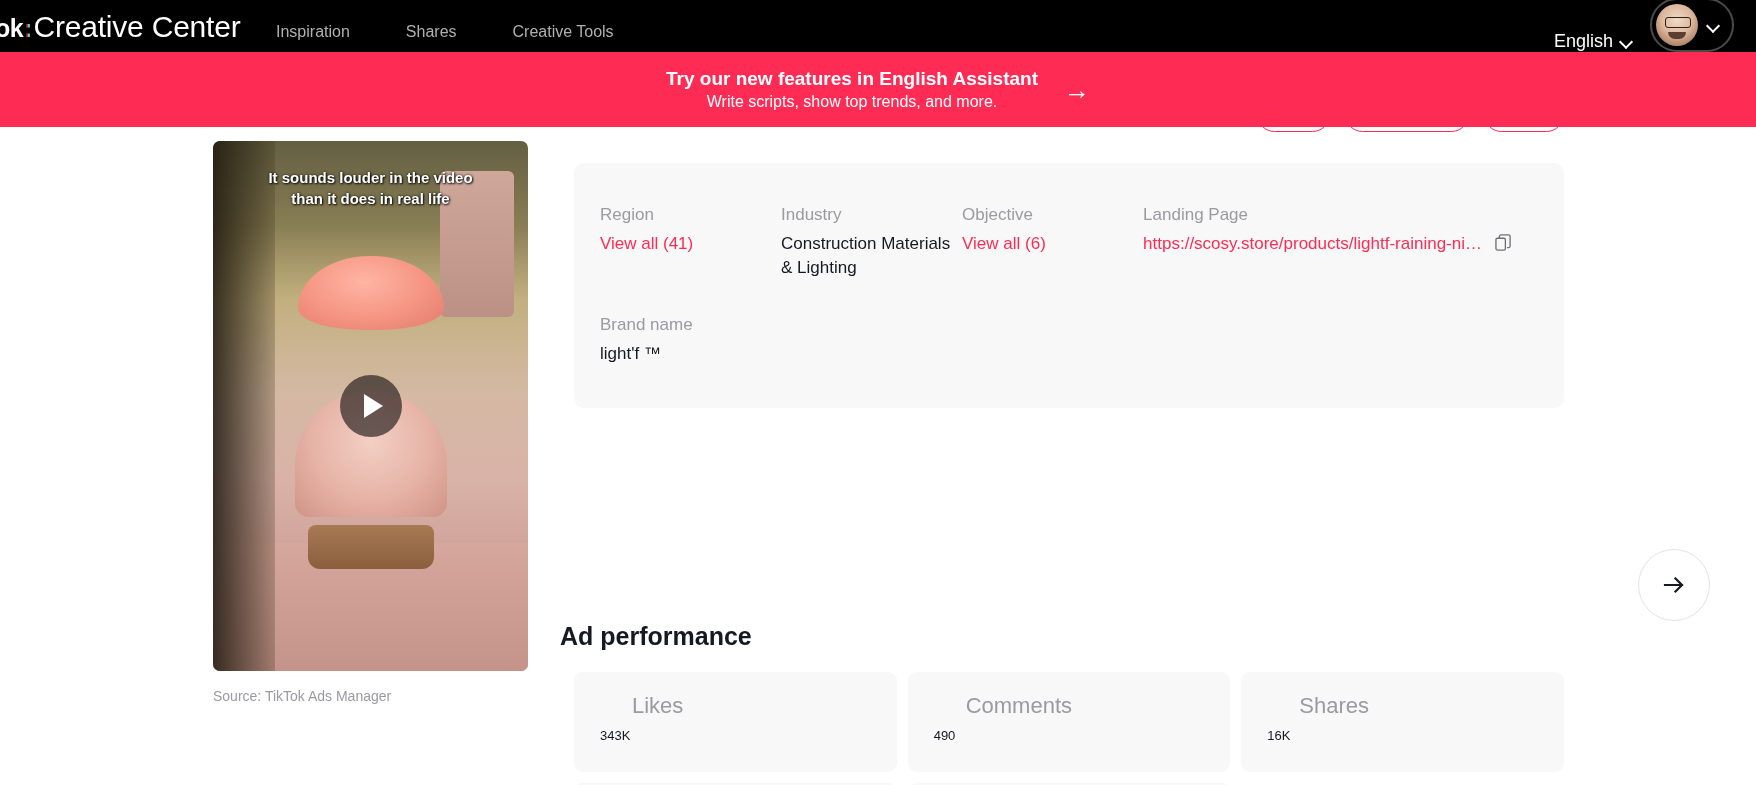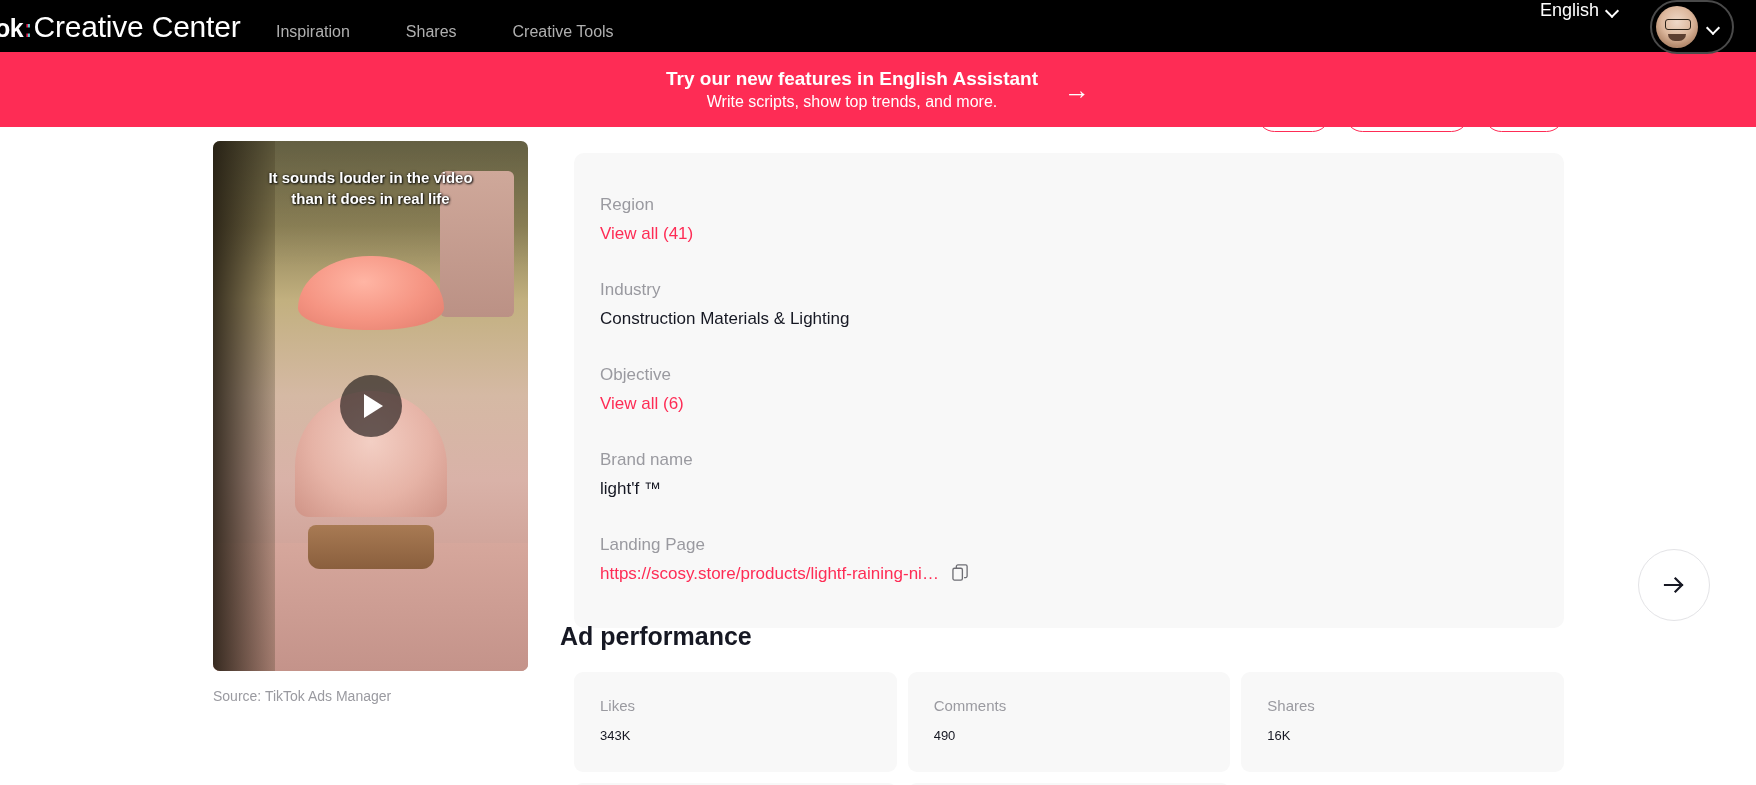--- a/index.html
+++ b/index.html
@@ -39,21 +39,21 @@
   }
   .logo-name {
     font-size: 30px; font-weight: 400; color: #ffffff;
     letter-spacing: -0.2px;
   }
   .nav-links { position: absolute; left: 248px; top: 0; height: 64px; display: flex; align-items: center; gap: 0; }
   .nav-link {
     color: #b0b0b0; font-size: 16px; font-weight: 400;
     padding: 0 28px; cursor: pointer; white-space: nowrap;
   }
-  .nav-right { position: absolute; right: 22px; top: 0; height: 52px; display: flex; align-items: flex-start; gap: 32px; }
+  .nav-right { position: absolute; right: 22px; top: 0; height: 52px; display: flex; align-items: flex-end; gap: 18px; }
   .lang {
     display: flex; align-items: center; gap: 8px;
     color: #ffffff; font-size: 18px; cursor: pointer;
   }
   .chev { display: inline-block; width: 11px; height: 11px; position: relative; }
   .chev::before {
     content: ""; position: absolute; left: 0; top: 1px;
     width: 8px; height: 8px;
     border-right: 2px solid currentColor; border-bottom: 2px solid currentColor;
     transform: rotate(45deg);
@@ -170,25 +170,25 @@
     border-left: 19px solid #ffffff;
     border-top: 12px solid transparent;
     border-bottom: 12px solid transparent;
   }
   .video-source {
     margin-top: 17px; color: #9a9aa0; font-size: 14px;
   }
 
   
   .info-card {
-    position: absolute; left: 574px; top: 26px;
+    position: absolute; left: 574px; top: 36px;
     width: 990px; padding: 40px 52px 42px 26px;
     background: #f8f8f8; border-radius: 10px;
-    display: grid; grid-template-columns: 1fr;
-    row-gap: 33px; column-gap: 0; gap: 32px;
+    display: grid; grid-template-columns: 1fr 1fr 1fr 1fr;
+    row-gap: 33px; column-gap: 0;
   }
   .info-label { color: #9a9aa0; font-size: 17px; line-height: 24px; margin-bottom: 5px; }
   .info-value { color: #161823; font-size: 17px; line-height: 24px; }
   .info-link { color: #fe2c55; font-size: 17px; line-height: 24px; cursor: pointer; display: inline-block; }
   .url-row { display: flex; align-items: center; gap: 13px; }
   .url-text {
     color: #fe2c55; font-size: 17px; line-height: 24px; cursor: pointer;
     max-width: 345px; overflow: hidden; text-overflow: ellipsis; white-space: nowrap;
   }
   .copy-icon { flex: none; cursor: pointer; }
@@ -201,21 +201,21 @@
   .perf-grid {
     position: absolute; left: 574px; top: 545px; width: 990px;
     display: grid; grid-template-columns: repeat(3, 1fr);
     gap: 11px;
   }
   .stat-card {
     background: #f8f8f8; border-radius: 9px;
     padding: 22px 26px 24px 26px;
     min-height: 92px;
   }
-  .stat-label { color: #9a9aa0; font-size: 15px; line-height: 24px; margin-bottom: 6px; }
+  .stat-label { color: #9a9aa0; font-size: 22px; line-height: 24px; margin-bottom: 6px; margin-left: 32px; }
   .stat-value { color: #161823; font-size: 13px; line-height: 24px; }
   .stat-card.hidden-slot { background: transparent; }
 
   
   .next-btn {
     position: absolute; right: 46px; top: 422px;
     width: 72px; height: 72px; border-radius: 50%;
     border: 1px solid #e3e3e6; background: #ffffff;
     display: flex; align-items: center; justify-content: center;
     cursor: pointer; z-index: 20;
@@ -302,37 +302,37 @@
         <div class="info-label">Industry</div>
         <div class="info-value">Construction Materials &amp; Lighting</div>
       </div>
 
       <div>
         <div class="info-label">Objective</div>
         <div class="info-link">View all (6)</div>
       </div>
 
       <div>
-        <div class="info-label">Brand name</div>
-        <div class="info-value">light'f ™</div>
-      </div>
-
-      <div>
         <div class="info-label">Landing Page</div>
         <div class="url-row">
           <span class="url-text">https://scosy.store/products/lightf-raining-ni…</span>
           <span class="copy-icon">
             <svg width="17" height="17" viewBox="0 0 18 18" fill="none">
               <rect x="1" y="4.5" width="10" height="12.5" rx="1.6" stroke="#6e6e74" stroke-width="1.4"></rect>
               <path d="M4.6 4.3V2.6A1.6 1.6 0 0 1 6.2 1h8.2A1.6 1.6 0 0 1 16 2.6v10.2a1.6 1.6 0 0 1-1.6 1.6h-1.6" stroke="#6e6e74" stroke-width="1.4"></path>
             </svg>
           </span>
         </div>
       </div>
 
+      <div>
+        <div class="info-label">Brand name</div>
+        <div class="info-value">light'f ™</div>
+      </div>
+
 
     </div>
 
     <div class="perf-title">Ad performance</div>
 
     <div class="perf-grid">
       <div class="stat-card">
         <div class="stat-label">Likes</div>
         <div class="stat-value">343K</div>
       </div>

